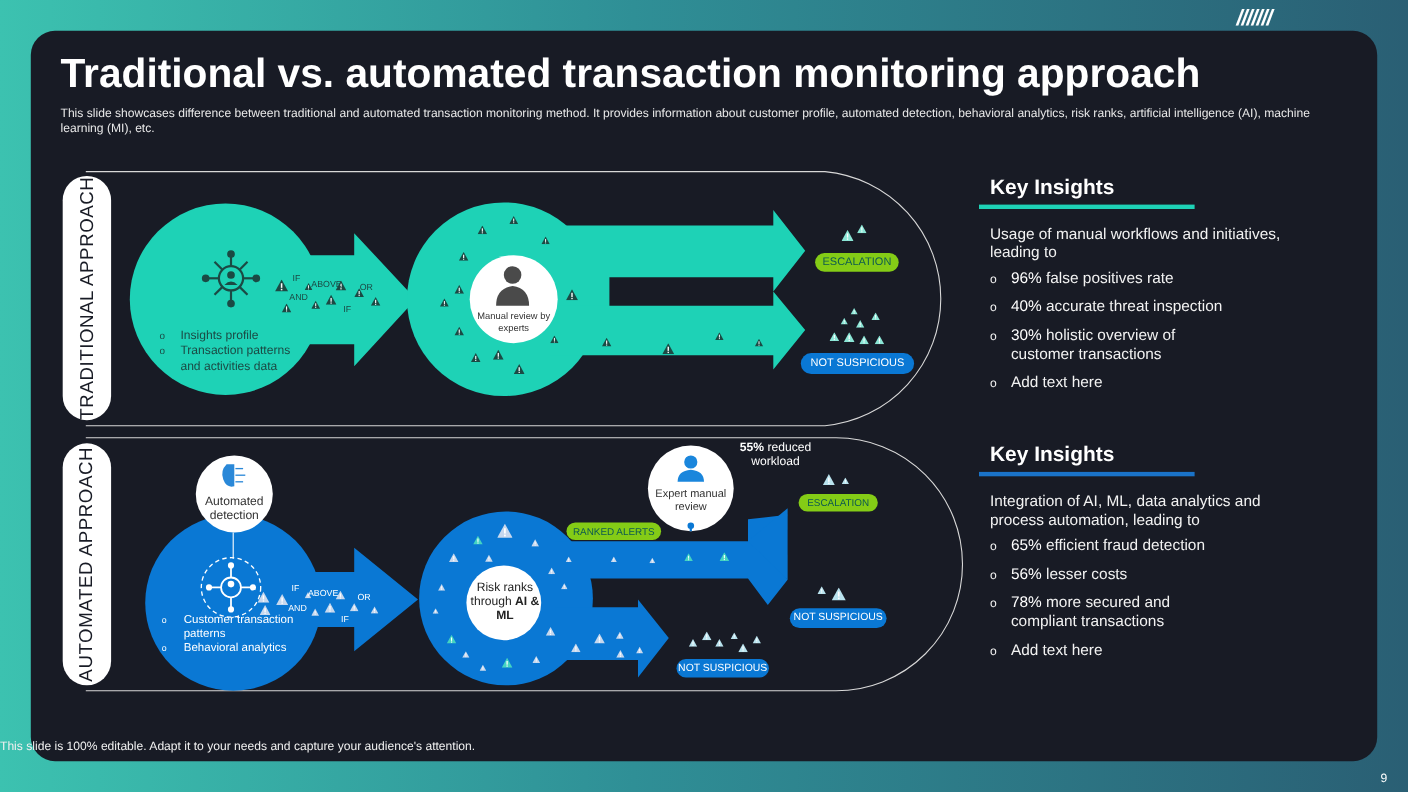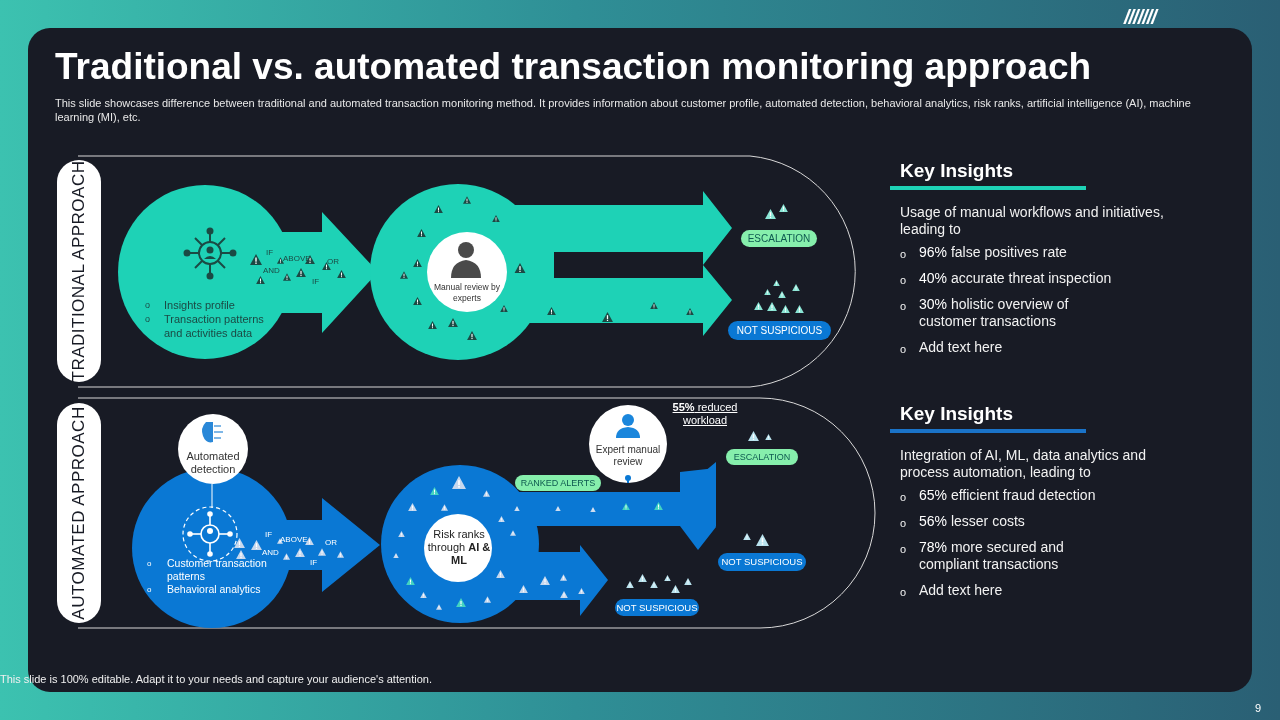--- a/index.html
+++ b/index.html
@@ -10,21 +10,21 @@
   .panel{position:absolute;left:28px;top:28px;width:1224px;height:664px;background:#181b25;border-radius:22px;}
   .title{position:absolute;left:55px;top:46px;font-size:37px;font-weight:bold;white-space:nowrap;}
   .subtitle{position:absolute;left:55px;top:96px;width:1175px;font-size:11px;line-height:14px;color:#e8e8e8;}
   .footer{position:absolute;left:0;width:1196px;top:673px;text-align:left;font-size:11px;color:#f0f0f0;}
   .pagenum{position:absolute;left:1255px;top:702px;font-size:11px;color:#fff;}
   svg.diagram{position:absolute;left:0;top:0;}
   .vlabel{position:absolute;width:44px;background:#fff;border-radius:22px;display:flex;align-items:center;justify-content:center;}
   .vlabel span{transform:rotate(-90deg);white-space:nowrap;color:#181b25;font-size:17px;letter-spacing:0.5px;}
   .abs{position:absolute;}
   .pill{position:absolute;border-radius:12px;font-size:10px;text-align:center;line-height:17px;height:17px;white-space:nowrap;}
-  .pill-teal{background:#86efac;color:#0e5a50;}
+  .pill-teal{background:#84cc16;color:#0e5a50;}
   .pill-blue{background:#0a78d4;color:#ffffff;}
   .circle-label{position:absolute;text-align:center;font-size:9px;line-height:11px;color:#333;}
   .kw{position:absolute;font-size:8px;font-weight:normal;}
   .ki{position:absolute;left:890px;width:360px;}
   .ki-title{font-size:19px;font-weight:bold;padding-left:10px;}
   .ki-bar{height:4px;width:196px;margin-top:4px;}
   .ki-lead{font-size:14px;line-height:17px;margin:14px 0 6px 10px;color:#f2f2f2;}
   .ki-list{margin:0;padding:0;list-style:none;}
   .ki-list li{position:relative;padding-left:29px;font-size:14px;line-height:17px;margin-bottom:9px;color:#f2f2f2;}
   .ki-list li .bullet{position:absolute;left:10px;top:2px;font-size:11px;}
@@ -243,21 +243,21 @@
 <div class="kw" style="left:280px;top:535px;color:#ffffff;">ABOVE</div>
 <div class="kw" style="left:262px;top:548px;color:#ffffff;">AND</div>
 <div class="kw" style="left:325px;top:538px;color:#ffffff;">OR</div>
 <div class="kw" style="left:310px;top:558px;color:#ffffff;">IF</div>
 <div class="circle-label" style="left:425px;top:528px;width:68px;font-size:11px;line-height:13px;color:#222;">
   <span>Risk ranks</span><br>
   <span>through </span><b>AI &amp; ML</b>
 </div>
 <div class="pill pill-teal" style="left:515px;top:475px;width:86px;height:16px;line-height:16px;font-size:9px;">RANKED ALERTS</div>
 <div class="circle-label" style="left:592px;top:444px;width:72px;font-size:10px;line-height:12px;">Expert manual review</div>
-<div class="abs" style="left:660px;top:401px;width:90px;text-align:center;font-size:11px;line-height:13px;color:#fff;text-decoration:underline;">
+<div class="abs" style="left:660px;top:401px;width:90px;text-align:center;font-size:11px;line-height:13px;color:#fff;">
   <b>55%</b><span> reduced workload</span>
 </div>
 <div class="pill pill-teal" style="left:726px;top:449px;width:72px;height:16px;line-height:16px;font-size:9px;">ESCALATION</div>
 <div class="pill pill-blue" style="left:718px;top:553px;width:88px;height:18px;line-height:18px;font-size:9.5px;">NOT SUSPICIOUS</div>
 <div class="pill pill-blue" style="left:615px;top:599px;width:84px;height:17px;line-height:17px;font-size:9.5px;">NOT SUSPICIOUS</div>
 
 <div class="ki" style="top:160px;">
   <div class="ki-title">Key Insights</div>
   <div class="ki-bar" style="background:#1ed2b6;"></div>
   <div class="ki-lead" style="width:290px;">Usage of manual workflows and initiatives, leading to</div>

